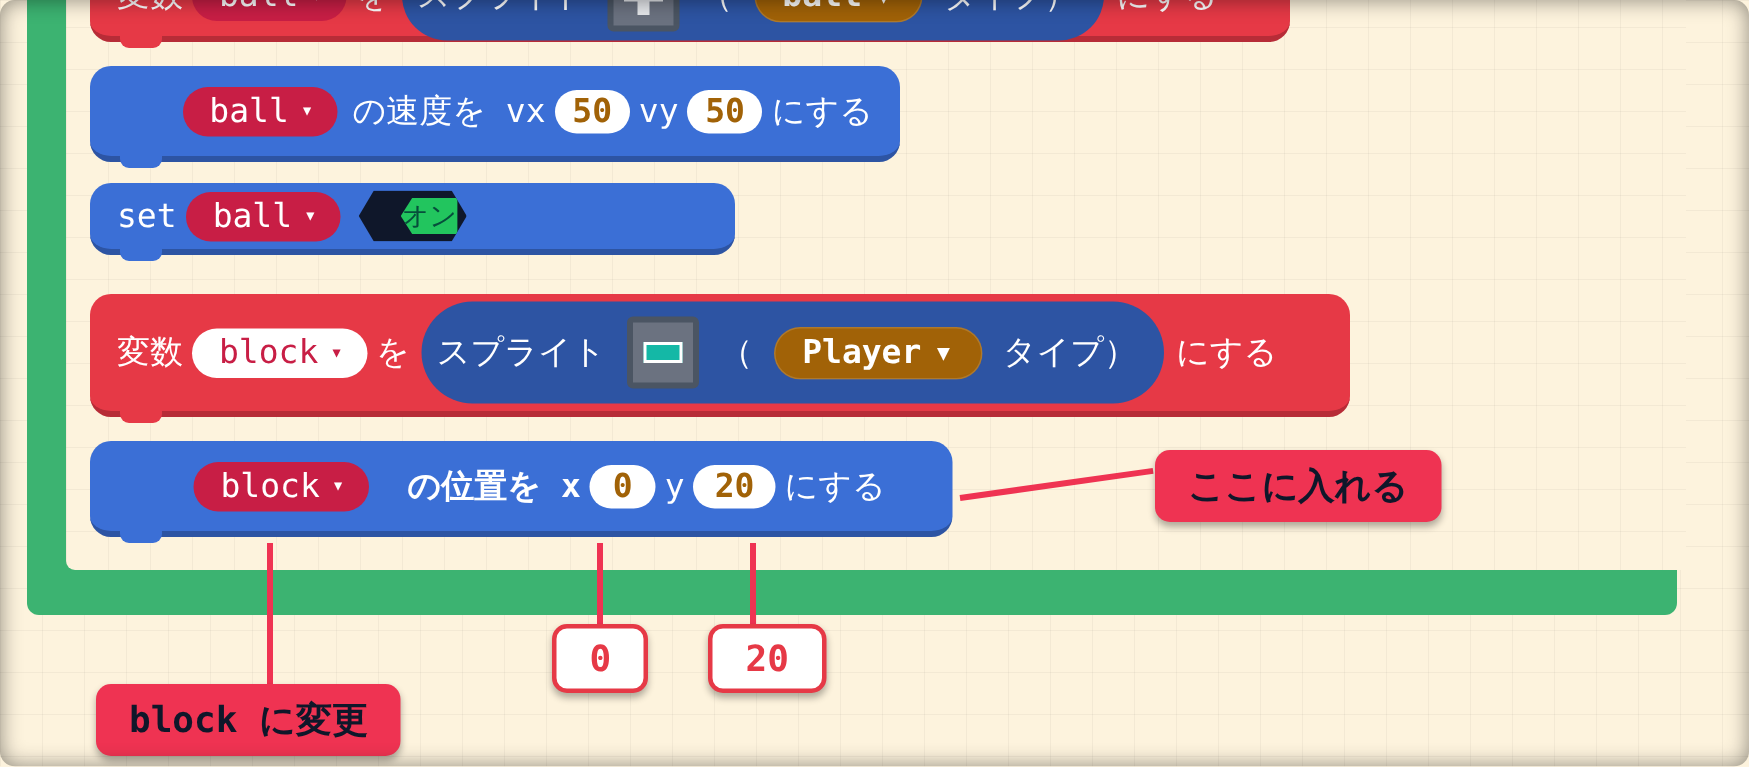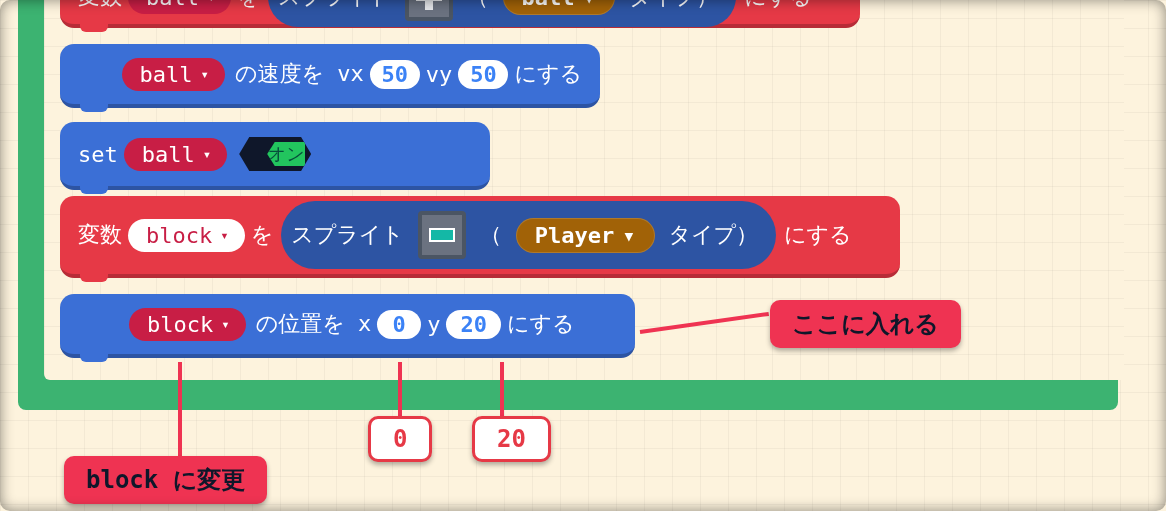--- a/index.html
+++ b/index.html
@@ -85,21 +85,21 @@
       border-radius: 999px;
       display: inline-flex;
       align-items: center;
       gap: 8px;
       margin: 0 6px;
       font-family: 'Lucida Console', monospace;
     }
     .var-pill .chev { font-size: 14px; }
     .num-pill {
       background: #fff;
-      color: #3b82f6;
+      color: #a16207;
       padding: 2px 14px;
       border-radius: 999px;
       margin: 0 6px;
       font-weight: 600;
       font-family: 'Lucida Console', monospace;
       min-width: 44px;
       display: inline-flex;
       justify-content: center;
     }
     .type-pill {
@@ -223,21 +223,21 @@
       <span class="chev">▾</span>
     </span>
     <span style="margin-left:4px;">の速度を vx</span>
     <span class="num-pill">50</span>
     <span>vy</span>
     <span class="num-pill">50</span>
     <span>にする</span>
     <div class="notch-bottom"></div>
   </div>
 
-  <div class="block blue" style="left:60px; top:122px; width:430px; height:68px;">
+  <div class="block blue" style="left:60px; top:122px; width:430px; height:48px;">
     <span>set</span>
     <span class="var-pill">
       <span>ball</span>
       <span class="chev">▾</span>
     </span>
     <span class="toggle-hex">
       <span class="on">オン</span>
     </span>
     <div class="notch-bottom"></div>
   </div>
@@ -264,21 +264,21 @@
     <span>にする</span>
     <div class="notch-bottom"></div>
   </div>
 
   <div class="block blue" style="left:60px; top:294px; width:575px; height:64px;">
     <span style="width:45px;"></span>
     <span class="var-pill">
       <span>block</span>
       <span class="chev">▾</span>
     </span>
-    <span style="margin-left:4px;">の位置を x</span>
+    <span style="margin-left:20px;font-weight:bold;">の位置を x</span>
     <span class="num-pill">0</span>
     <span>y</span>
     <span class="num-pill">20</span>
     <span>にする</span>
     <div class="notch-bottom"></div>
   </div>
 
   <div class="callout" style="left:770px; top:300px;">ここに入れる</div>
   <div class="leader" style="left:640px; top:330px; width:130px; height:4px; transform: rotate(-8deg); transform-origin: left;"></div>
 

